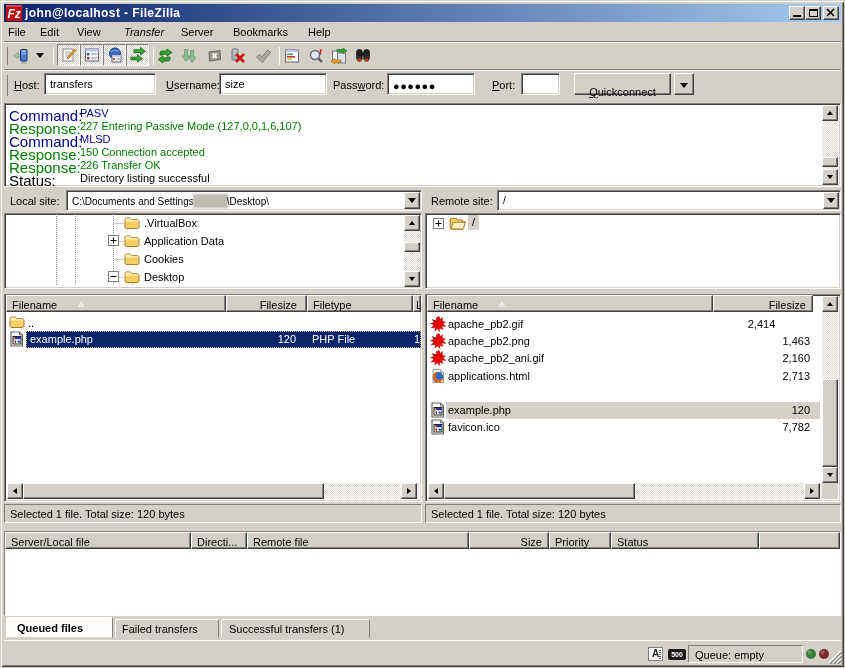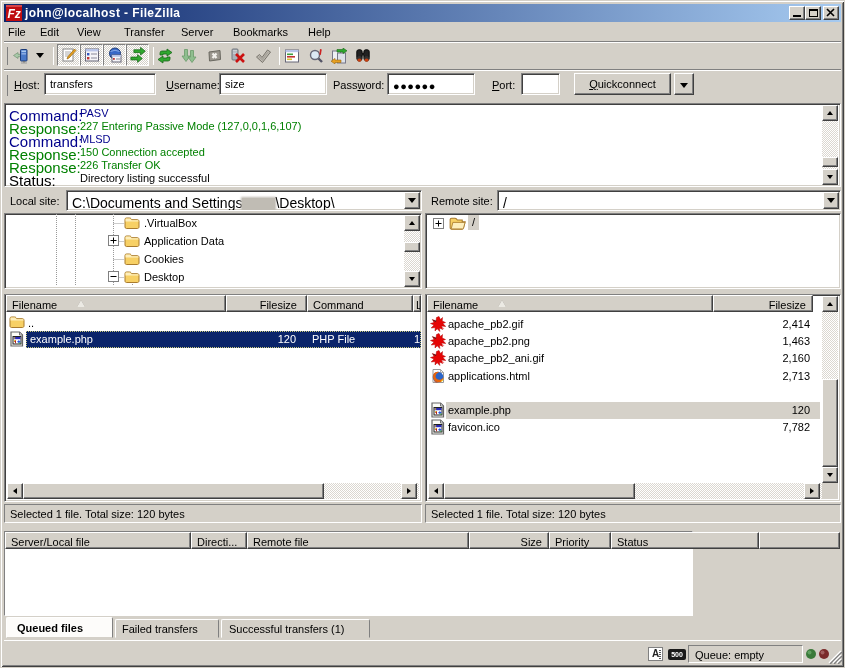--- a/index.html
+++ b/index.html
@@ -70,21 +70,21 @@
   display:flex; align-items:center; justify-content:center;
 }
 .sb-trough { position:absolute; background-image: conic-gradient(#fff 0 25%, #0000 0 50%, #fff 0 75%, #0000 0); background-size:2px 2px; background-color:#dbd7d0; }
 .sb-thumb { position:absolute; background:#d4d0c8; border:1px solid; border-color:#fff #404040 #404040 #fff; box-shadow: inset -1px -1px 0 #808080; }
 .arr { width:0; height:0; }
 .arr.up { border-left:3px solid transparent; border-right:3px solid transparent; border-bottom:4px solid #000; }
 .arr.down { border-left:3px solid transparent; border-right:3px solid transparent; border-top:4px solid #000; }
 .arr.left { border-top:3px solid transparent; border-bottom:3px solid transparent; border-right:4px solid #000; }
 .arr.right { border-top:3px solid transparent; border-bottom:3px solid transparent; border-left:4px solid #000; }
 .sitelabel { position:absolute; top:5px; left:6px; font-size:11px; }
-.combo { position:absolute; top:0; height:21px; background:#fff; border:1px solid; border-color:#808080 #fff #fff #808080; box-shadow: inset 1px 1px 0 #404040, inset -1px -1px 0 #d4d0c8; font-size:14px; white-space:nowrap; overflow:hidden; }
+.combo { position:absolute; top:0; height:21px; background:#fff; border:1px solid; border-color:#808080 #fff #fff #808080; box-shadow: inset 1px 1px 0 #404040, inset -1px -1px 0 #d4d0c8; font-size:10px; white-space:nowrap; overflow:hidden; }
 .combobtn { position:absolute; width:16px; background:#d4d0c8; border:1px solid; border-color:#fff #404040 #404040 #fff; box-shadow: inset -1px -1px 0 #808080; display:flex; align-items:center; justify-content:center; }
 .pane { position:absolute; background:#fff; border:1px solid; border-color:#808080 #fff #fff #808080; box-shadow: inset 1px 1px 0 #404040, inset -1px -1px 0 #d4d0c8; }
 .hdrcell { position:absolute; top:0; height:17px; background:#d4d0c8; border:1px solid; border-color:#fff #404040 #404040 #fff; box-shadow: inset -1px -1px 0 #808080; font-size:11px; padding:3px 0 0 5px; white-space:nowrap; overflow:hidden; }
 .row { position:absolute; height:17px; font-size:11px; white-space:nowrap; }
 .statusline { position:absolute; background:#d4d0c8; font-size:11px; border:1px solid; border-color:#808080 #fff #fff #808080; padding:3px 0 0 5px; }
 .tab { position:absolute; background:#d4d0c8; border:1px solid; border-color:#fff #808080 #d4d0c8 #fff; font-size:11px; text-align:left; border-radius:2px 2px 0 0; }
 .sorttri { display:inline-block; width:0; height:0; border-left:4.5px solid transparent; border-right:4.5px solid transparent; border-bottom:7px solid #eceae4; position:absolute; top:4px; filter:drop-shadow(0 0 0.5px #8a8880); }
 </style>
 </head>
 <body>
@@ -158,21 +158,21 @@
 <div class="winbtn" style="left:823px; top:6px;">
   <svg width="14" height="12">
       <path d="M3 2 L10 9 M10 2 L3 9" stroke="#000" stroke-width="1.6"></path>
     </svg>
 </div>
 
 <div class="abs" id="menubar">
   <span class="menuitem" style="left:4px;">File</span>
   <span class="menuitem" style="left:36px;">Edit</span>
   <span class="menuitem" style="left:73px;">View</span>
-  <span class="menuitem" style="left:120px;">Transfer</span>
+  <span class="menuitem" style="left:120px;font-style:italic;">Transfer</span>
   <span class="menuitem" style="left:177px;">Server</span>
   <span class="menuitem" style="left:229px;">Bookmarks</span>
   <span class="menuitem" style="left:304px;">Help</span>
 </div>
 
 <div class="abs" id="toolbar">
   <div class="abs" style="left:2px; top:4px; width:2px; height:18px; border-left:-3px solid #fff; border-right:1px solid #808080;"></div>
   <svg class="tbico" style="left:9px;" viewBox="0 0 16 16">
     <path d="M0.5 7.5 L5 4.5 L5 6.3 L8 6.3 L8 8.7 L5 8.7 L5 10.5 Z" fill="#a8c8a8" stroke="#6a8a6a" stroke-width="0.6"></path>
     <rect x="7.5" y="1.5" width="6.5" height="11.5" rx="0.8" fill="#4878c8" stroke="#1a3a78"></rect>
@@ -277,21 +277,21 @@
 <div class="abs" id="qcbar">
   <div class="abs" style="left:2px; top:4px; width:2px; height:21px; border-left:-3px solid #fff; border-right:1px solid #808080;"></div>
   <span class="qclabel" style="left:10px"><u>H</u>ost:</span>
   <div class="qcinput" style="left:40px; width:112px;">transfers</div>
   <span class="qclabel" style="left:162px"><u>U</u>sername:</span>
   <div class="qcinput" style="left:215px; width:108px;">size</div>
   <span class="qclabel" style="left:329px">Pass<u>w</u>ord:</span>
   <div class="qcinput" style="left:383px; width:88px; font-size:11px; padding-top:6px; letter-spacing:0.5px;">●●●●●●</div>
   <span class="qclabel" style="left:488px"><u>P</u>ort:</span>
   <div class="qcinput" style="left:517px; width:39px;"></div>
-  <div class="abs btn3d" style="left:570px; top:2px; width:97px; height:22px; text-align:center; padding-top:4px; font-size:11px;"><u>Q</u>uickconnect</div>
+  <div class="abs btn3d" style="left:570px; top:2px; width:97px; height:22px; text-align:center; padding-top:12px; font-size:11px;"><u>Q</u>uickconnect</div>
   <div class="abs btn3d" style="left:670px; top:2px; width:20px; height:22px;">
       <div class="arr down" style="border-left-width:4px; border-right-width:4px; border-top-width:5px; margin:9px auto 0;"></div>
     </div>
 </div>
 
 <div class="abs" id="logpane"></div>
 <div class="logline" style="top:107px; color:#00008b;">Command:</div>
 <div class="logval" style="top:107px; color:#00008b;">PASV</div>
 <div class="logline" style="top:120px; color:#008000;">Response:</div>
 <div class="logval" style="top:120px; color:#008000;">227 Entering Passive Mode (127,0,0,1,6,107)</div>
@@ -375,21 +375,21 @@
     <line x1="9.5" y1="9.5" x2="15.5" y2="9.5" stroke="#000"></line>
     <line x1="12.5" y1="6.5" x2="12.5" y2="12.5" stroke="#000"></line>
     <use href="#folderopen" x="22" y="1" transform="scale(1.05)"></use>
   </svg>
   <div class="row" style="left:42px; top:2px;"><span style="background:#d4d0c8; padding:1px 4px 2px 4px;">/</span></div>
 </div>
 
 <div class="pane" style="left:4px; top:294px; width:418px; height:208px;">
   <div class="hdrcell" style="left:1px; width:220px;">Filename<span class="sorttri" style="left:70px;"></span></div>
   <div class="hdrcell" style="left:221px; width:81px; text-align:right; padding-right:9px;">Filesize</div>
-  <div class="hdrcell" style="left:302px; width:106px;">Command</div>
+  <div class="hdrcell" style="left:302px; width:106px;">Filetype</div>
   <div class="hdrcell" style="left:408px; width:8px; padding-left:2px;">L</div>
   <div class="row" style="left:0px; top:19px; width:416px;">
     <svg class="abs" style="left:4px; top:0px;" width="16" height="16" viewBox="0 0 16 16">
         <use href="#folder"></use>
       </svg>
     <span style="position:absolute; left:23px; top:3px;">..</span>
   </div>
   <div class="row" style="left:0px; top:36px; width:416px;">
     <div class="abs" style="left:21px; top:0px; width:395px; height:17px; background:#0a246a; outline:1px dotted #c8c87a; outline-offset:-1px;"></div>
     <svg class="abs" style="left:4px; top:0px;" width="16" height="16" viewBox="0 0 16 16">
@@ -412,21 +412,21 @@
 </div>
 
 <div class="pane" style="left:425px; top:294px; width:416px; height:208px;">
   <div class="hdrcell" style="left:1px; width:286px;">Filename<span class="sorttri" style="left:70px;"></span></div>
   <div class="hdrcell" style="left:287px; width:100px; text-align:right; padding-right:6px;">Filesize</div>
   <div class="row" style="left:0; top:21px; width:394px;">
       <svg class="abs" style="left:4px; top:0px;" width="16" height="16" viewBox="0 0 16 16">
         <use href="#apacheicon"></use>
       </svg>
       <span style="position:absolute; left:22px; top:2px;">apache_pb2.gif</span>
-      <span style="position:absolute; left:287px; top:2px; width:97px; text-align:right;">2,414</span>
+      <span style="position:absolute; left:287px; top:2px; width:97px; text-align:center;">2,414</span>
     </div>
   <div class="row" style="left:0; top:38px; width:394px;">
       <svg class="abs" style="left:4px; top:0px;" width="16" height="16" viewBox="0 0 16 16">
         <use href="#apacheicon"></use>
       </svg>
       <span style="position:absolute; left:22px; top:2px;">apache_pb2.png</span>
       <span style="position:absolute; left:287px; top:2px; width:97px; text-align:right;">1,463</span>
     </div>
   <div class="row" style="left:0; top:55px; width:394px;">
       <svg class="abs" style="left:4px; top:0px;" width="16" height="16" viewBox="0 0 16 16">
@@ -474,21 +474,21 @@
     </div>
   <div class="sb-thumb" style="left:18px; top:188px; width:191px; height:16px;"></div>
   <div class="sb-arrow" style="left:378px; top:188px; width:16px; height:16px;">
       <div class="arr right"></div>
     </div>
 </div>
 
 <div class="statusline" style="left:4px; top:504px; width:418px; height:19px;">Selected 1 file. Total size: 120 bytes</div>
 <div class="statusline" style="left:425px; top:504px; width:416px; height:19px;">Selected 1 file. Total size: 120 bytes</div>
 
-<div class="abs" style="left:4px; top:531px; width:689px; height:85px; background:#fff; border:1px solid; border-color:#808080 #fff #fff #808080;">
+<div class="abs" style="left:4px; top:531px; width:837px; height:85px; background:#fff; border:1px solid; border-color:#808080 #fff #fff #808080;">
   <div class="hdrcell" style="left:0px; width:186px;">Server/Local file</div>
   <div class="hdrcell" style="left:186px; width:56px;">Directi...</div>
   <div class="hdrcell" style="left:242px; width:222px;">Remote file</div>
   <div class="hdrcell" style="left:464px; width:80px; text-align:right; padding-right:6px;">Size</div>
   <div class="hdrcell" style="left:544px; width:62px;">Priority</div>
   <div class="hdrcell" style="left:606px; width:148px;">Status</div>
   <div class="hdrcell" style="left:754px; width:81px;"></div>
 </div>
 
 <div class="tab" style="left:6px; top:617px; width:107px; height:21px; background:#fdfcfa; font-weight:bold; padding:4px 0 0 10px; z-index:2;">Queued files</div>

